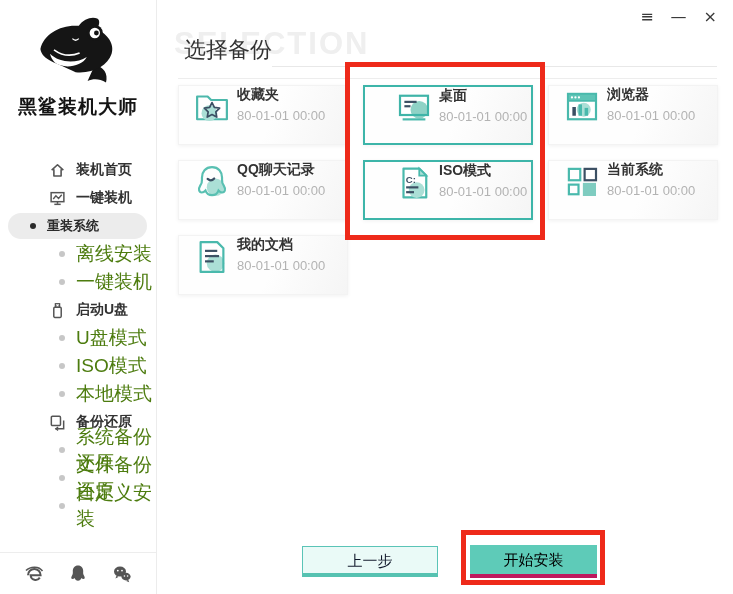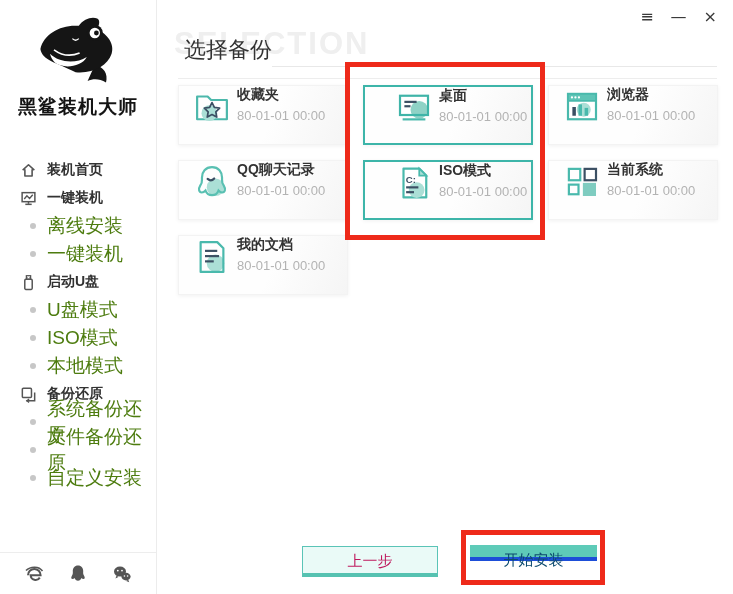--- a/index.html
+++ b/index.html
@@ -5,21 +5,21 @@
   * { margin:0; padding:0; box-sizing:border-box; }
   html,body { width:733px; height:594px; }
   body { position:relative; background:#fff; font-family:"Liberation Sans",sans-serif; overflow:hidden; }
 
   
   .sidebar { position:absolute; left:0; top:0; width:157px; height:594px; background:#fff; border-right:1px solid #ececec; }
   .logo { text-align:center; padding-top:12px; }
   .logo svg { display:block; margin:0 auto; }
   .app-name { font-size:19px; font-weight:bold; color:#141414; letter-spacing:1px; }
   .menu { position:absolute; top:156px; left:0; right:1px; }
-  .mi { height:28px; display:flex; align-items:center; cursor:pointer; }
+  .mi { height:28px; display:flex; align-items:center; cursor:pointer;margin-left:29px; }
   .mi.top { padding-left:20px; gap:10px; color:#333; font-size:14px; font-weight:600; }
   .mi.sub { padding-left:30px; gap:11px; color:#4d7c0f; font-size:19px; }
   .mi .mico { width:17px; height:17px; display:inline-flex; }
   .mi .mico svg { width:17px; height:17px; }
   .mi .bullet { width:6px; height:6px; border-radius:50%; background:#c7c7c7; flex:0 0 auto; }
   .mi.active { background:#ececec; border-radius:13px; margin:1px 8px; height:26px; padding-left:22px; color:#2b2b2b; font-weight:600; font-size:13px; }
   .mi.active .bullet { background:#2b2b2b; }
   .dock { position:absolute; left:0; bottom:0; width:156px; height:42px; border-top:1px solid #ededed; display:flex; align-items:center; justify-content:space-between; padding:0 24px; }
   .dock-ico { width:20px; height:20px; display:inline-flex; cursor:pointer; }
   .dock-ico svg { width:20px; height:20px; }
@@ -39,24 +39,24 @@
           border:1px solid #f3f3f3; box-shadow:0 1px 4px rgba(0,0,0,.06);
           display:flex; align-items:flex-start; padding-left:12px; gap:4px; cursor:pointer; }
   .card.selected { border:2px solid #3db5a9; padding-left:28px; }
   .cico { width:42px; height:42px; flex:0 0 auto; display:inline-flex; }
   .cico svg { width:42px; height:42px; }
   .clabel { font-size:14px; font-weight:600; color:#333; margin-bottom:4px; }
   .ctime { font-size:13px; color:#b3b3b3; }
 
   
   .btn-prev { position:absolute; left:302px; top:546px; width:136px; height:31px; background:#eafaf7;
-              border:1px solid #5ac4b7; border-bottom:4px solid #56c2b1; color:#be185d;
+              border:1px solid #5ac4b7; border-bottom:4px solid #56c2b1; color:#0f172a;
               font-size:15px; text-align:center; line-height:25px; cursor:pointer; z-index:1; }
-  .btn-start { position:absolute; left:470px; top:545px; width:127px; height:16px; background:#5ecbb8;
-               border:none; border-bottom:4px solid #1d4ed8; color:#0c4a6e;
+  .btn-start { position:absolute; left:470px; top:545px; width:127px; height:33px; background:#5ecbb8;
+               border:none; border-bottom:4px solid #be185d; color:#000000;
                font-size:15px; text-align:center; line-height:29px; cursor:pointer; z-index:1; }
 
   
   .red-box { position:absolute; border:5px solid #ee2a1a; z-index:20; pointer-events:none; }
   .red1 { left:345px; top:62px; width:200px; height:178px; }
   .red2 { left:461px; top:530px; width:144px; height:55px; }
 </style>
 </head>
 <body>
 
@@ -87,20 +87,24 @@
         <span class="mico">
           <svg viewBox="0 0 16 16">
             <rect x="2" y="2.5" width="12" height="8.5" fill="none" stroke="#555" stroke-width="1.4"></rect>
             <polyline points="4,8.5 6.5,5.5 9,8 12,4.5" fill="none" stroke="#555" stroke-width="1.3"></polyline>
             <line x1="8" y1="11" x2="8" y2="13" stroke="#555" stroke-width="1.4"></line>
             <line x1="5" y1="13.5" x2="11" y2="13.5" stroke="#555" stroke-width="1.4"></line>
           </svg>
         </span>
         <span class="mlabel">一键装机</span>
       </div>
+      <div class="mi sub active">
+        <span class="bullet"></span>
+        <span class="mlabel">重装系统</span>
+      </div>
       <div class="mi sub ">
         <span class="bullet"></span>
         <span class="mlabel">离线安装</span>
       </div>
       <div class="mi sub ">
         <span class="bullet"></span>
         <span class="mlabel">一键装机</span>
       </div>
       <div class="mi top ">
         <span class="mico">

